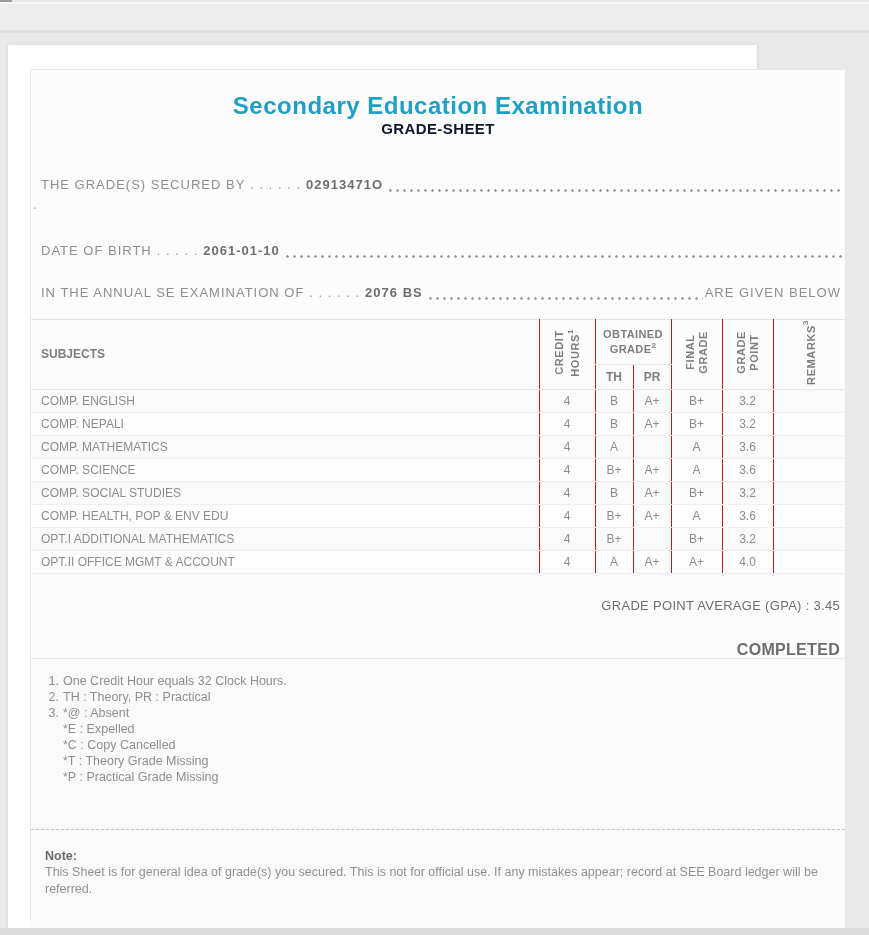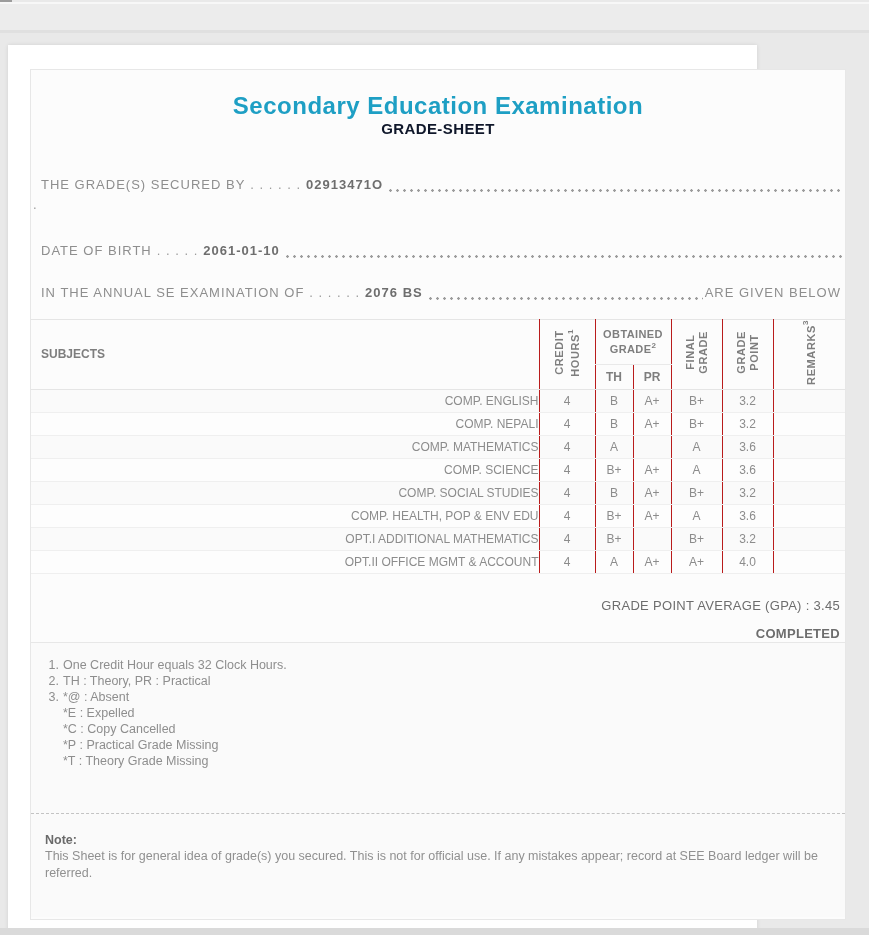--- a/index.html
+++ b/index.html
@@ -45,27 +45,27 @@
   table.grades th, table.grades td { font-family:"Liberation Sans", sans-serif; }
   thead th { color:#7e7e7e; font-weight:bold; border-bottom:1px solid #e5e5e5; background:#fcfcfc; }
   th.th-subjects { text-align:left; padding-left:10px; font-size:12px; vertical-align:middle; }
   th.vcell { vertical-align:middle; text-align:center; height:68px; }
   .vert { display:inline-block; writing-mode:vertical-rl; transform:rotate(180deg); line-height:1.15; font-size:11px; font-weight:bold; letter-spacing:0.6px; white-space:nowrap; }
   th.th-obtained { height:43px; text-align:center; font-size:11px; line-height:1.25; letter-spacing:0.4px; vertical-align:middle; padding:0 4px; border-bottom:1px solid #e9e9e9; }
   th.th-sub { height:23px; text-align:center; font-size:12px; vertical-align:middle; }
   sup { font-size:8px; }
   .cb { border-left:1px solid #b91c1c; }
   tbody td { height:22px; font-size:12px; color:#8c8c8c; border-bottom:1px solid #efefef; }
-  tbody td.td-subject { text-align:right; padding-left:10px; }
+  tbody td.td-subject { text-align:left; padding-left:10px; }
   tbody td.td-c { text-align:center; }
   tbody tr:nth-child(odd) { background:#fafafa; }
   tbody tr:nth-child(even) { background:#fdfdfd; }
 
   .gpa-line { margin-top:24px; text-align:right; padding-right:5px; font-size:13px; line-height:16px; font-weight:normal; letter-spacing:0.3px; color:#6d6d6d; }
-  .status-line { margin-top:12px; text-align:right; padding-right:5px; font-size:13px; line-height:16px; font-weight:bold; letter-spacing:0.3px; color:#6d6d6d; }
+  .status-line { margin-top:28px; text-align:right; padding-right:5px; font-size:16px; line-height:16px; font-weight:bold; letter-spacing:0.3px; color:#6d6d6d; }
 
   .lower { margin-top:0; height:274px; background:#fafafa; border-top:1px solid #e7e7e7; }
   .footnotes { padding:14px 0 0 14px; }
   .fn-line { font-size:12.5px; line-height:16px; color:#8e8e8e; }
   .fn-num { display:inline-block; width:14px; text-align:right; margin-right:4px; }
   .dashed { margin-top:44px; border-top:1px dashed #c3c3c3; height:0; }
   .note { margin-top:18px; padding:0 20px 0 14px; }
   .note-h { font-size:12.5px; line-height:16px; font-weight:bold; color:#6a6a6a; }
   .note-t { font-size:12.5px; line-height:17px; color:#909090; }
 </style>
@@ -245,25 +245,25 @@
 
           <div class="fn-line">
             <span class="fn-num"></span><span class="fn-text">*E : Expelled</span>
           </div>
 
           <div class="fn-line">
             <span class="fn-num"></span><span class="fn-text">*C : Copy Cancelled</span>
           </div>
 
           <div class="fn-line">
+            <span class="fn-num"></span><span class="fn-text">*T : Theory Grade Missing</span>
+          </div>
+
+          <div class="fn-line">
             <span class="fn-num"></span><span class="fn-text">*P : Practical Grade Missing</span>
-          </div>
-
-          <div class="fn-line">
-            <span class="fn-num"></span><span class="fn-text">*T : Theory Grade Missing</span>
           </div>
         </div>
       <div class="dashed"></div>
       <div class="note">
         <div class="note-h">Note:</div>
         <div class="note-t">This Sheet is for general idea of grade(s) you secured. This is not for official use. If any mistakes appear; record at SEE Board ledger will be referred.</div>
       </div>
     </div>
 
   </div>

